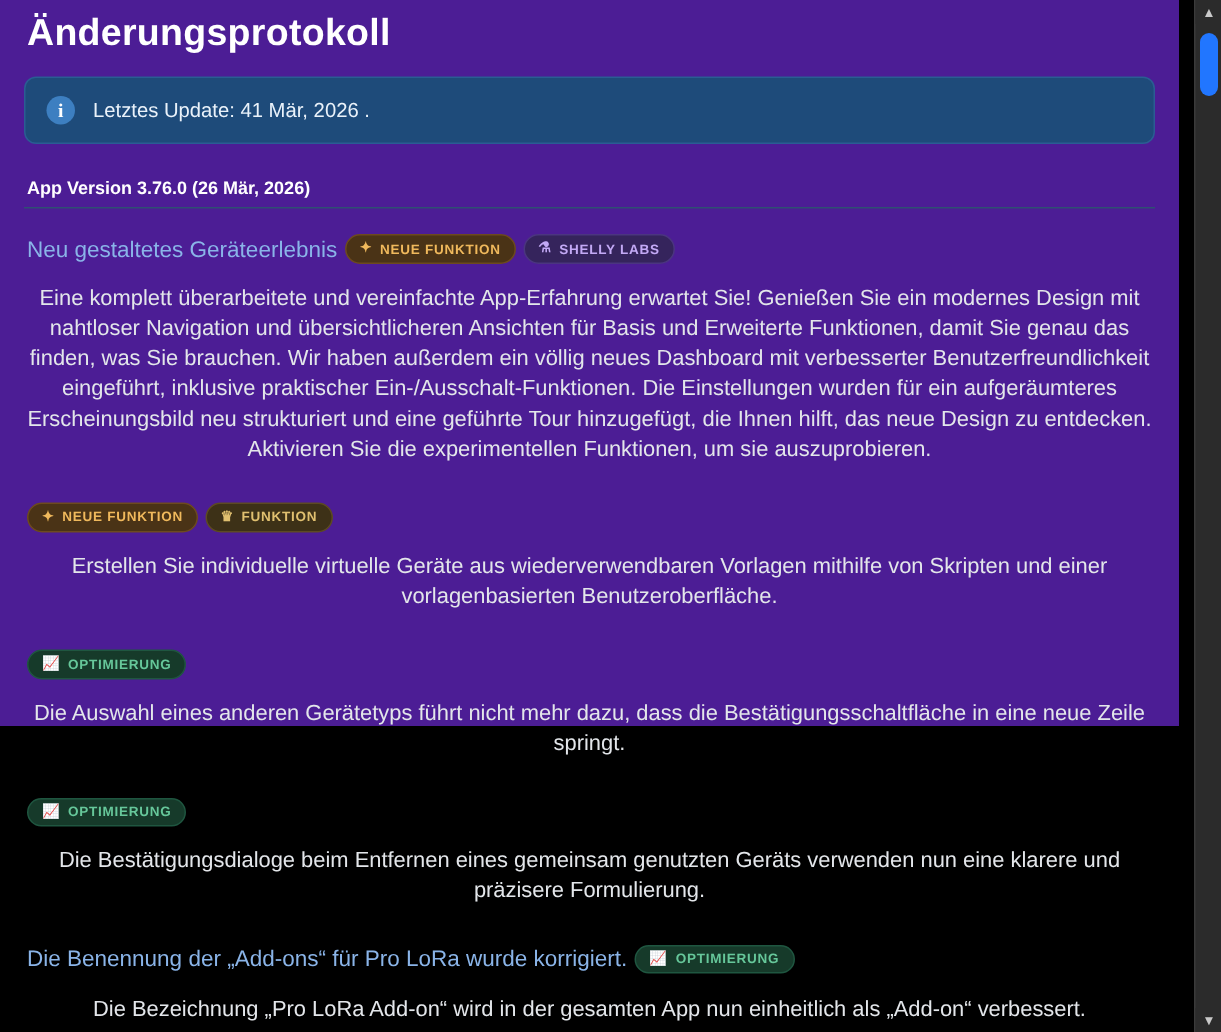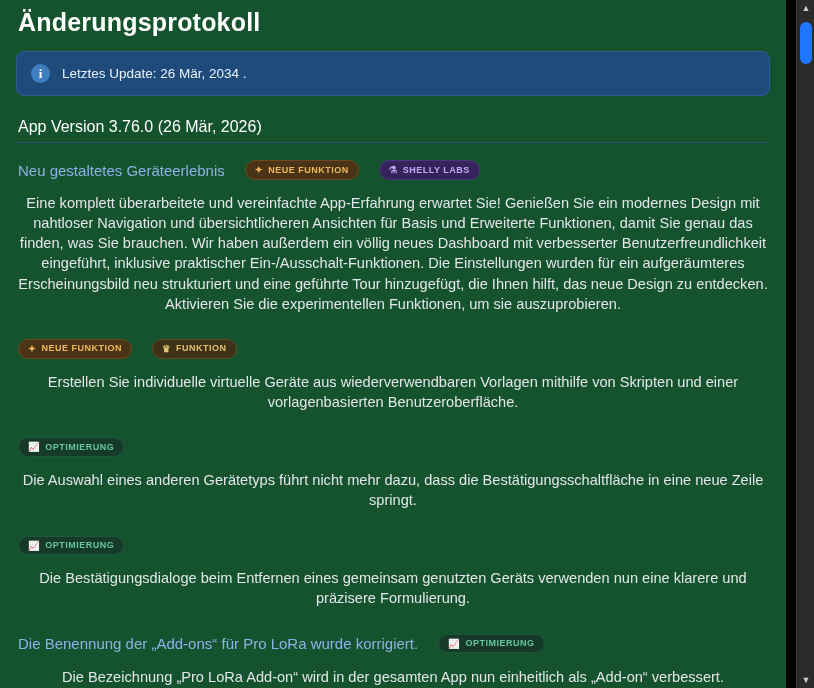--- a/index.html
+++ b/index.html
@@ -10,22 +10,22 @@
   body {
     width: 814px;
     height: 688px;
     overflow: hidden;
     font-family: "Liberation Sans", sans-serif;
     color: #e8eaed;
   }
   .app {
     position: relative;
     width: 814px;
-    height: 688px;
-    background: #14532d;
+    height: 484px;
+    background: #4c1d95;
     box-sizing: border-box;
   }
   .content {
     position: absolute;
     left: 0;
     top: 0;
     width: 786px;
     height: 688px;
     padding: 0 16px 0 16px;
     box-sizing: border-box;
@@ -61,39 +61,39 @@
     display: flex;
     align-items: center;
     justify-content: center;
     line-height: 1;
   }
   .info-text {
     font-size: 13.5px;
     color: #eaf2fa;
   }
   .version-header {
-    font-size: 16px;
-    font-weight: normal;
+    font-size: 12px;
+    font-weight: bold;
     color: #ffffff;
     margin: 0 0 6px 2px;
   }
   .rule {
     height: 1px;
     background: #2f4f73;
     border: 0;
     margin: 0 0 14px 0;
   }
   .entry {
     margin-bottom: 4px;
   }
   .entry-head {
     display: flex;
     align-items: center;
     flex-wrap: wrap;
-    gap: 20px;
+    gap: 5px;
     margin: 0 0 2px 2px;
     min-height: 26px;
   }
   .entry-title {
     font-size: 15px;
     color: #8ab4e8;
   }
   .badge {
     display: inline-flex;
     align-items: center;
@@ -188,21 +188,21 @@
 <body>
 
 <div class="app">
 
   <div class="content">
 
     <div class="page-title">Änderungsprotokoll</div>
 
     <div class="info-banner">
       <span class="info-icon">i</span>
-      <span class="info-text">Letztes Update: 26 Mär, 2034 .</span>
+      <span class="info-text">Letztes Update: 41 Mär, 2026 .</span>
     </div>
 
     <div class="version-header">App Version 3.76.0 (26 Mär, 2026)</div>
     <div class="rule"></div>
 
     <div class="entry">
       <div class="entry-head">
         <span class="entry-title">Neu gestaltetes Geräteerlebnis</span>
         <span class="badge badge-new">
           <span class="bicon">✦</span>

